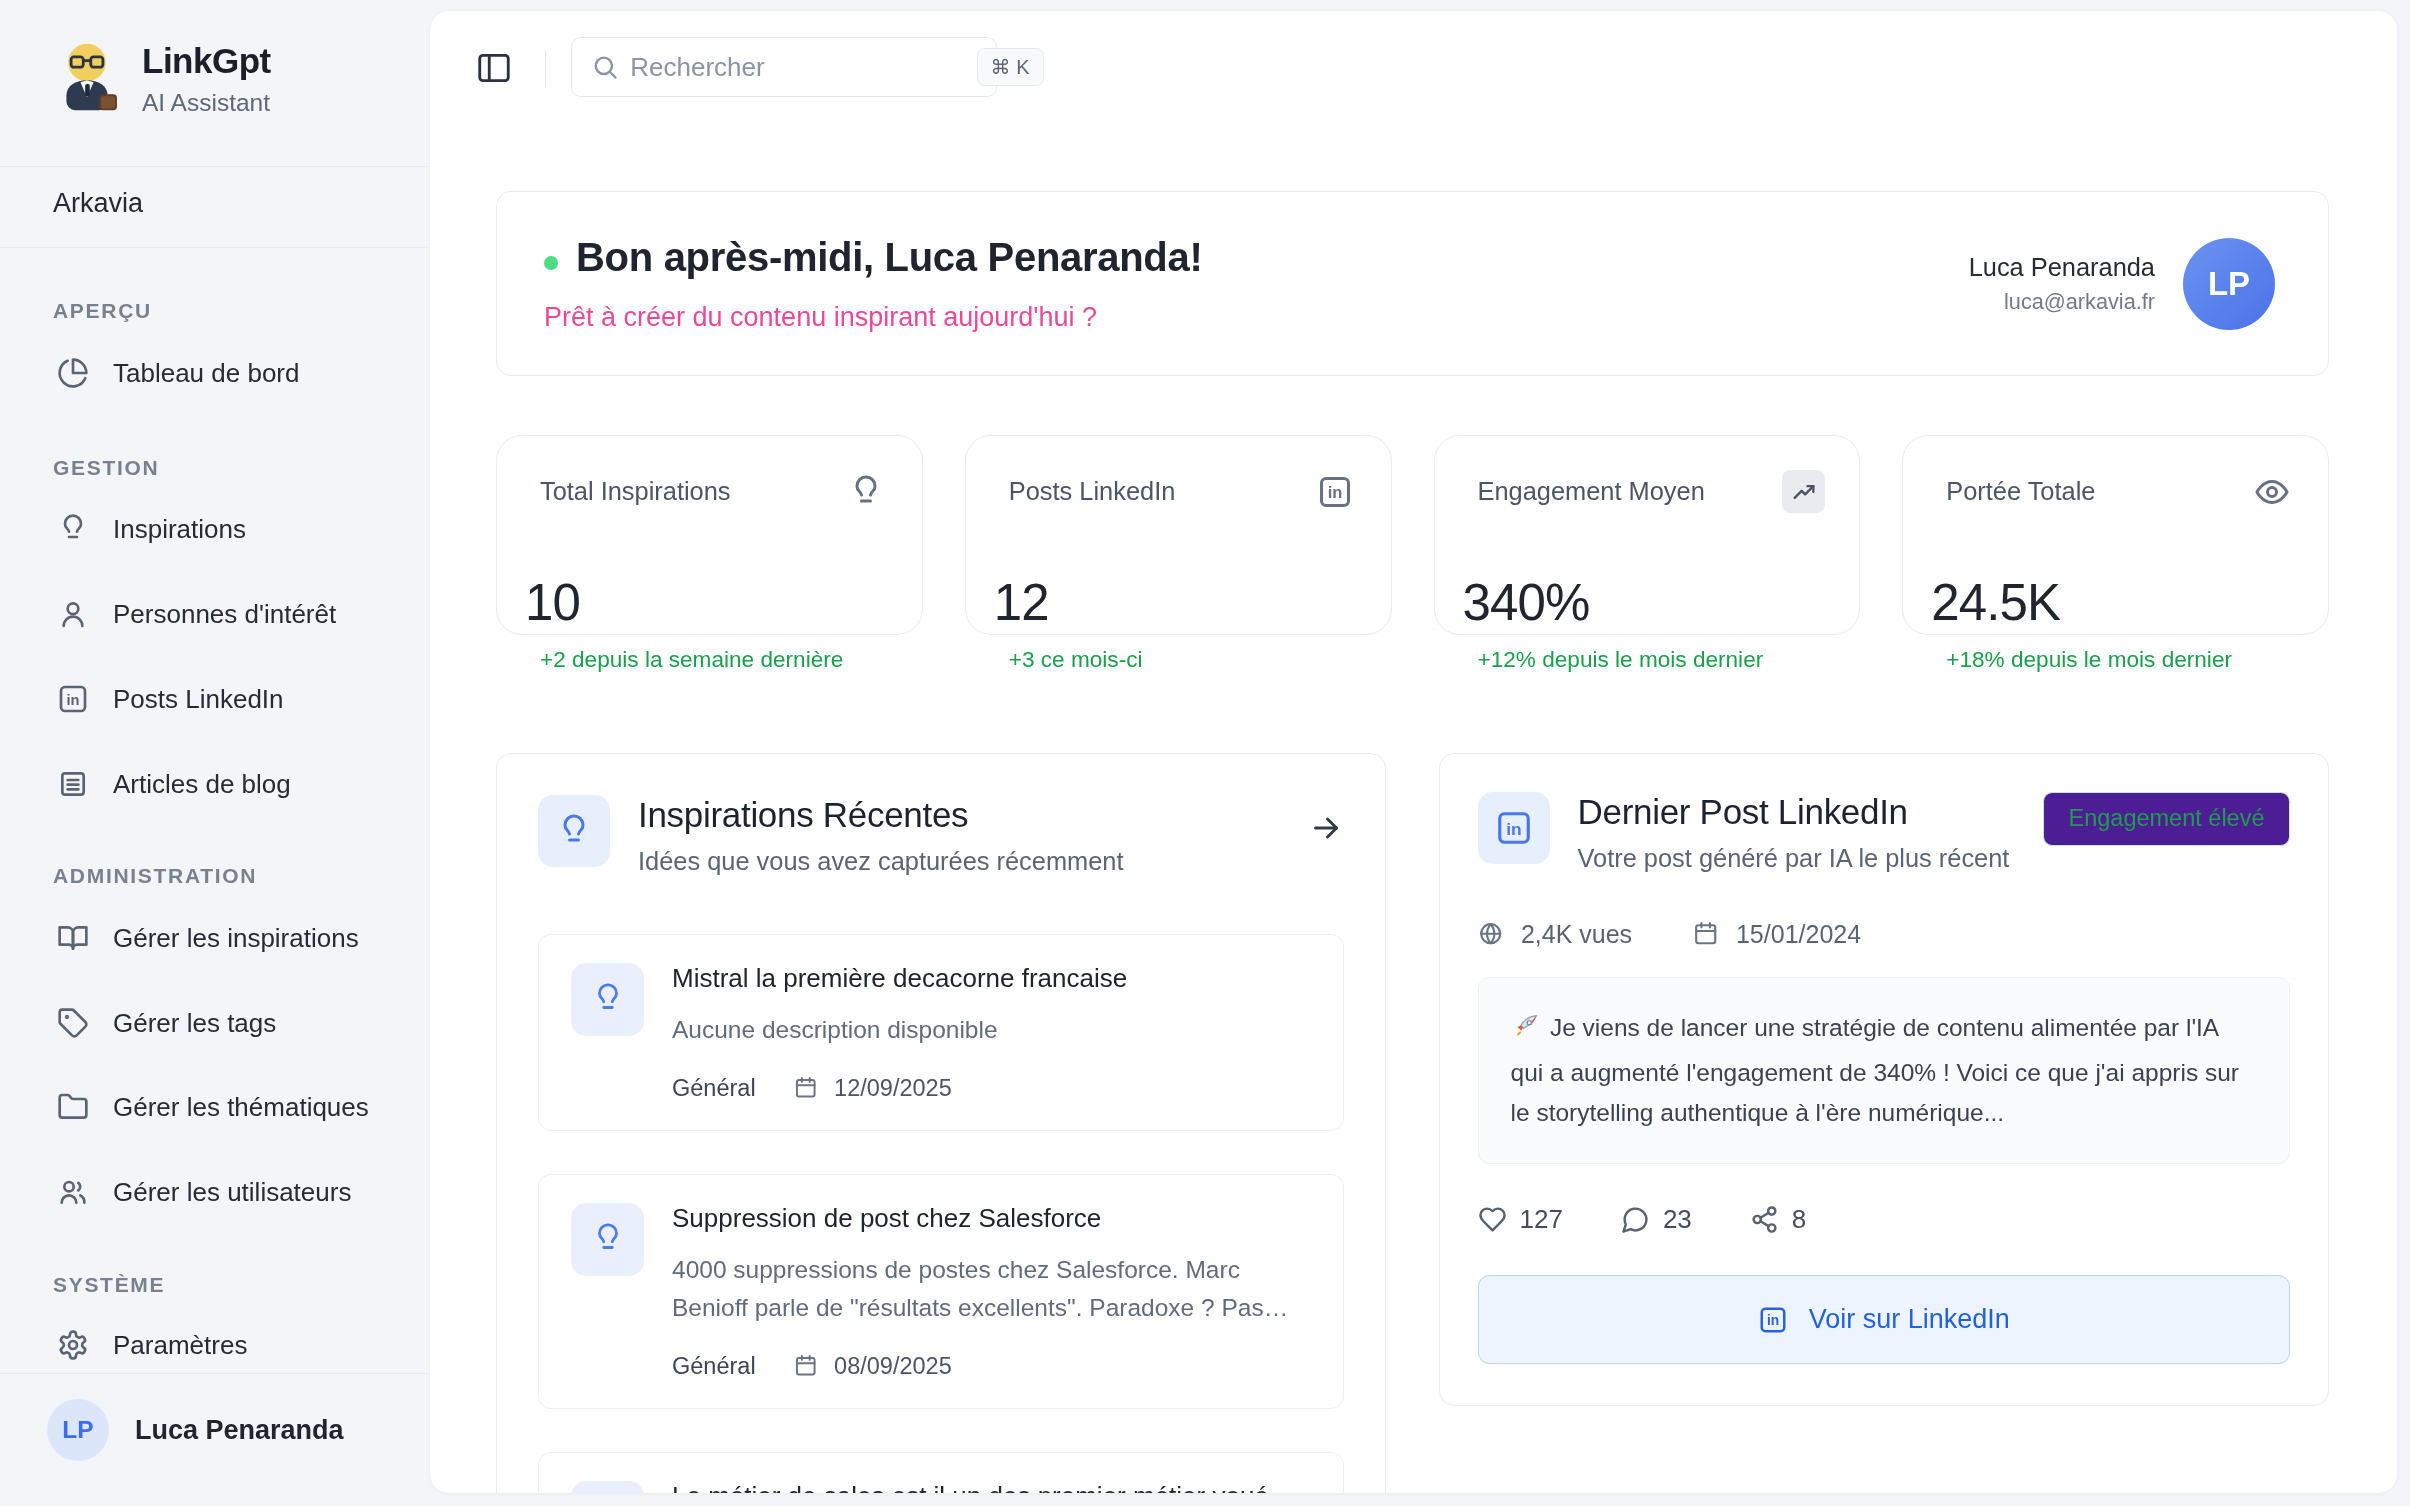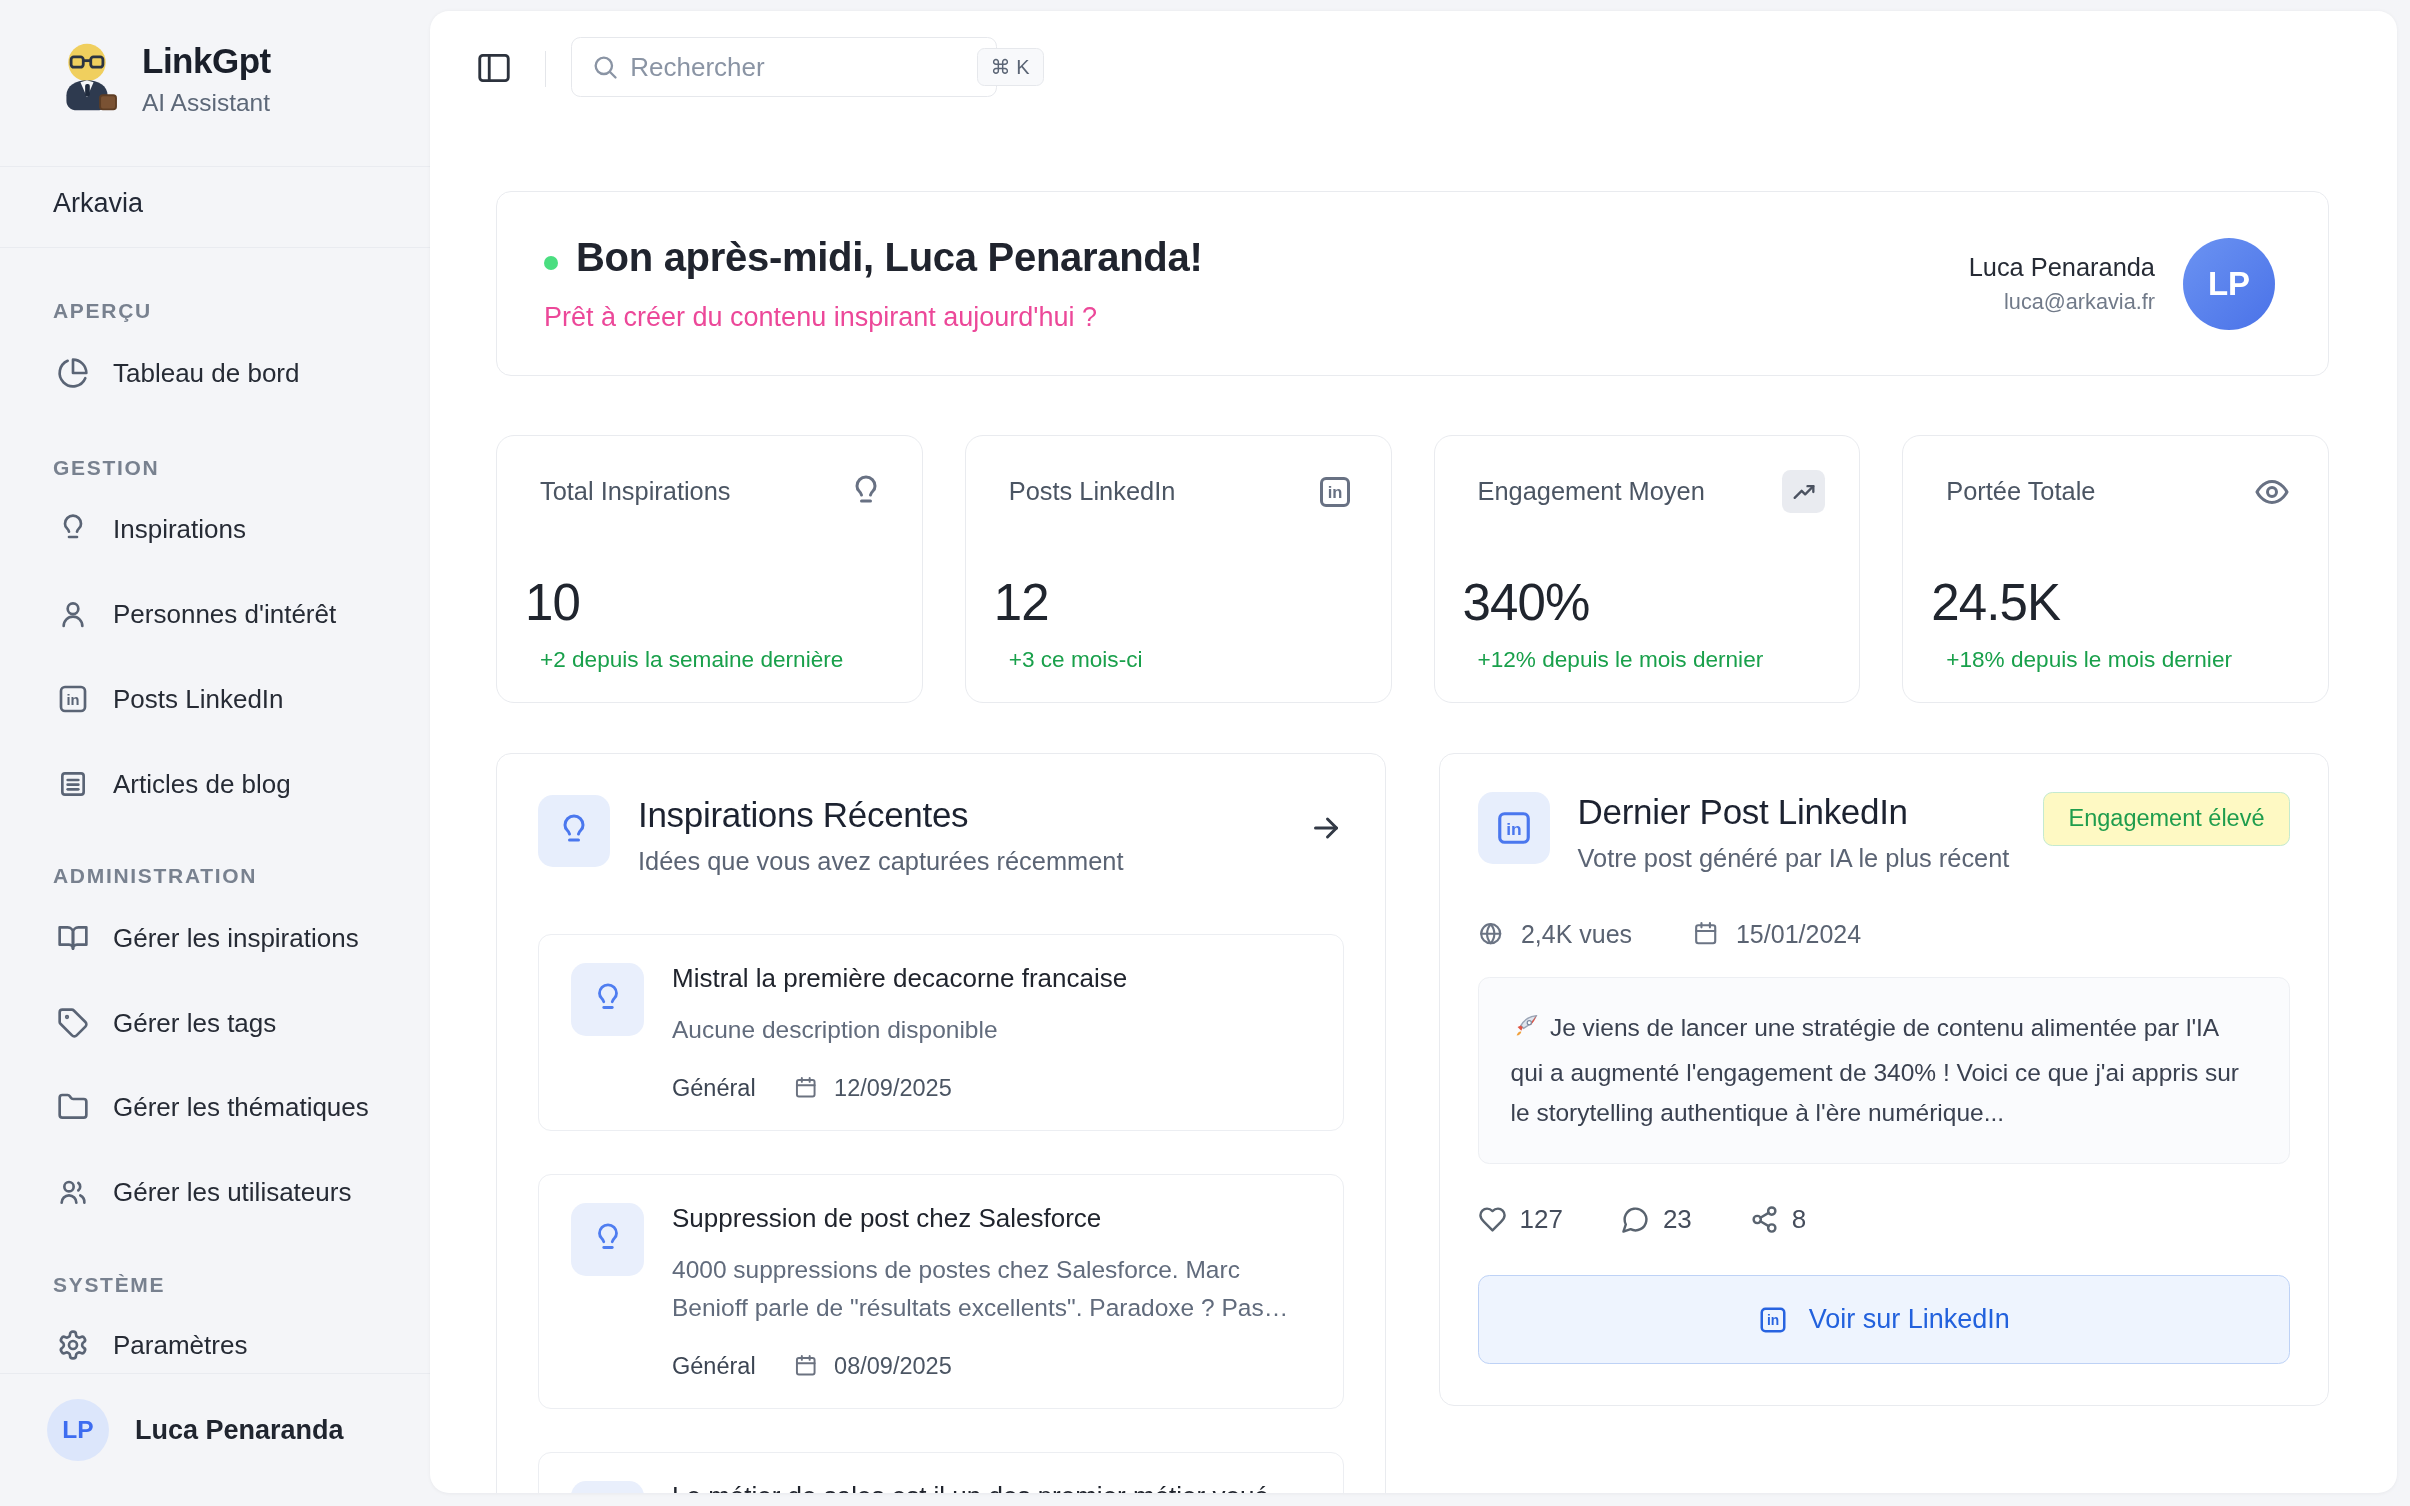--- a/index.html
+++ b/index.html
@@ -40,21 +40,21 @@
   .greet-dot { position:absolute; left:0; top:21px; width:14px; height:14px; border-radius:50%; background:#4ade80; }
   .greet-title { font-size:40px; font-weight:700; color:#20242e; letter-spacing:-0.3px; }
   .greet-sub { font-size:27px; color:#ec4899; margin-top:22.6px; margin-left:-32px; }
   .greet-right { display:flex; align-items:center; gap:28px; }
   .greet-id { text-align:right; }
   .greet-name { font-size:25.4px; color:#262b35; }
   .greet-mail { font-size:21.7px; color:#717a89; margin-top:7.5px; }
   .lp-big { width:92px; height:92px; border-radius:50%; background:linear-gradient(135deg,#6b93f2,#4a72e8); color:#fff; font-size:33px; font-weight:700; display:flex; align-items:center; justify-content:center; }
 
   .stats-row { position:absolute; left:66px; top:424px; width:1833px; display:flex; gap:42px; }
-  .stat-card { flex:1; height:268px; border:1.4px solid #e9ebef; border-radius:18px; background:#fff; padding:41px 43px; position:relative; }
+  .stat-card { flex:1; height:200px; border:1.4px solid #e9ebef; border-radius:26px; background:#fff; padding:41px 43px; position:relative; }
   .stat-title { font-size:25.4px; color:#4b5563; }
   .stat-ic { position:absolute; right:38px; top:38px; color:#687183; width:36px; height:36px; }
   .stat-ic.boxed { width:43px; height:43px; background:#e9ebf0; border-radius:8.5px; display:flex; align-items:center; justify-content:center; right:34px; top:34px; color:#4b5260; }
   .stat-value { position:absolute; left:28px; top:137px; font-size:51px; font-weight:400; color:#20252e; letter-spacing:-0.9px;text-align:center; }
   .stat-delta { position:absolute; left:43px; top:211px; font-size:22.6px; color:#19a04b; }
 
   .panels { position:absolute; left:66px; top:742px; width:1833px; display:flex; gap:53px; align-items:flex-start; }
   .panel { border:1.4px solid #e9ebef; border-radius:15px; background:#fff; }
   .panel-head { display:flex; align-items:flex-start; gap:28px; }
   .hicon { width:72px; height:72px; border-radius:15px; background:#e7eefc; color:#4a77ee; display:flex; align-items:center; justify-content:center; flex:0 0 72px; }
@@ -68,21 +68,21 @@
   .iicon { width:73px; height:73px; border-radius:15px; background:#e9effc; color:#4f7df0; display:flex; align-items:center; justify-content:center; flex:0 0 73px; }
   .ibody { flex:1; min-width:0; }
   .ititle { font-size:26px; color:#20242d; white-space:nowrap; overflow:hidden; text-overflow:ellipsis; }
   .idesc { font-size:24.5px; color:#616b7c; margin-top:17px; line-height:38px; display:-webkit-box; -webkit-line-clamp:2; -webkit-box-orient:vertical; overflow:hidden; }
   .imeta { display:flex; align-items:center; gap:17px; margin-top:26px; }
   .itag { font-size:23.5px; color:#3c4553; font-weight:500; margin-right:21px; }
   .cal { width:23.5px; height:23.5px; color:#6b7280; }
   .idate { font-size:23.5px; color:#4b5563; }
 
   #panel-post { width:891px; padding:38px 38px 41px 38px; }
-  .badge { margin-left:auto; padding:12.2px 24.5px; border:1.4px solid #c4ead0; background:#fef9c3; color:#1f9d4d; font-size:23.5px; border-radius:9.4px; white-space:nowrap; }
+  .badge { margin-left:auto; padding:12.2px 24.5px; border:1.4px solid #c4ead0; background:#4c1d95; color:#1f9d4d; font-size:23.5px; border-radius:9.4px; white-space:nowrap; }
   .post-meta { display:flex; align-items:center; gap:18px; margin-top:47px; color:#5a6372; font-size:25px; }
   .post-meta .mic { width:25.4px; height:25.4px; color:#6b7484; }
   .post-meta .gap { width:24.5px; }
   .quote { margin-top:28px; background:#fafbfd; border:1.4px solid #edeff3; border-radius:11.3px; padding:30px 32px; font-size:24.5px; line-height:40px; color:#3a4150; }
   .rocket { display:inline-block; vertical-align:-5.6px; margin-right:9.4px; }
   .engage { display:flex; margin-top:40px; color:#454d5c; font-size:26px; }
   .engage .eic { width:29px; height:29px; color:#59636f; margin-right:13px; }
   .engage .grp { display:flex; align-items:center; margin-right:58px; }
   .cta { margin-top:40px; height:89px; border:1.4px solid #bed2f6; background:#eef4fe; border-radius:11.3px; display:flex; align-items:center; justify-content:center; gap:21px; color:#2261dd; font-size:27px; font-weight:500; cursor:pointer; }
   .cta .cic { width:30px; height:30px; color:#2763e0; }

